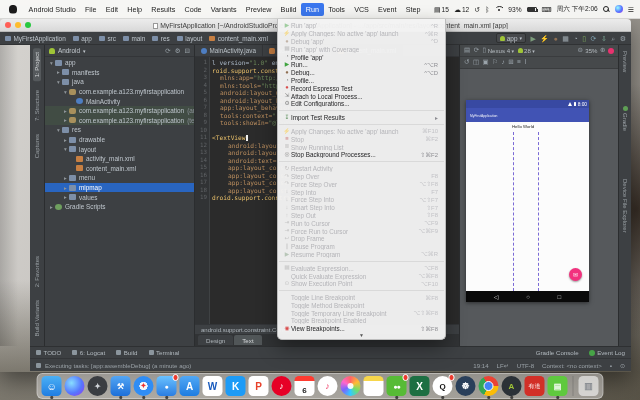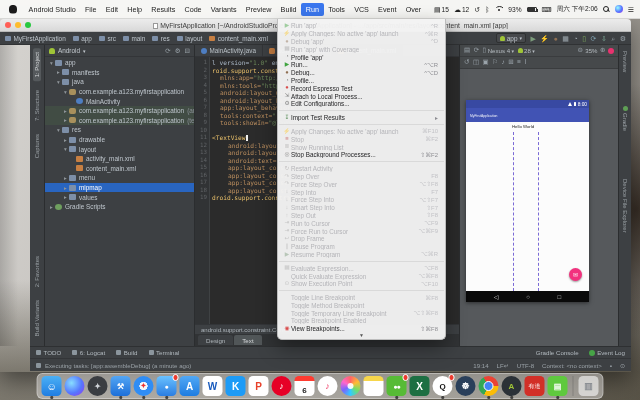--- a/index.html
+++ b/index.html
@@ -173,21 +173,21 @@
       <span class="mbi">Help</span>
       <span class="mbi">Results</span>
       <span class="mbi">Code</span>
       <span class="mbi">Variants</span>
       <span class="mbi">Preview</span>
       <span class="mbi">Build</span>
       <span class="mbi active">Run</span>
       <span class="mbi">Tools</span>
       <span class="mbi">VCS</span>
       <span class="mbi">Event</span>
-      <span class="mbi">Over</span>
+      <span class="mbi">Step</span>
     </span>
   <span class="mb-right" id="mb-status">
       <span class="sic">
         <span class="g">▤</span>
         <span>15</span>
       </span>
       <span class="sic">
         <span class="g">☁</span>
         <span>12</span>
       </span>

